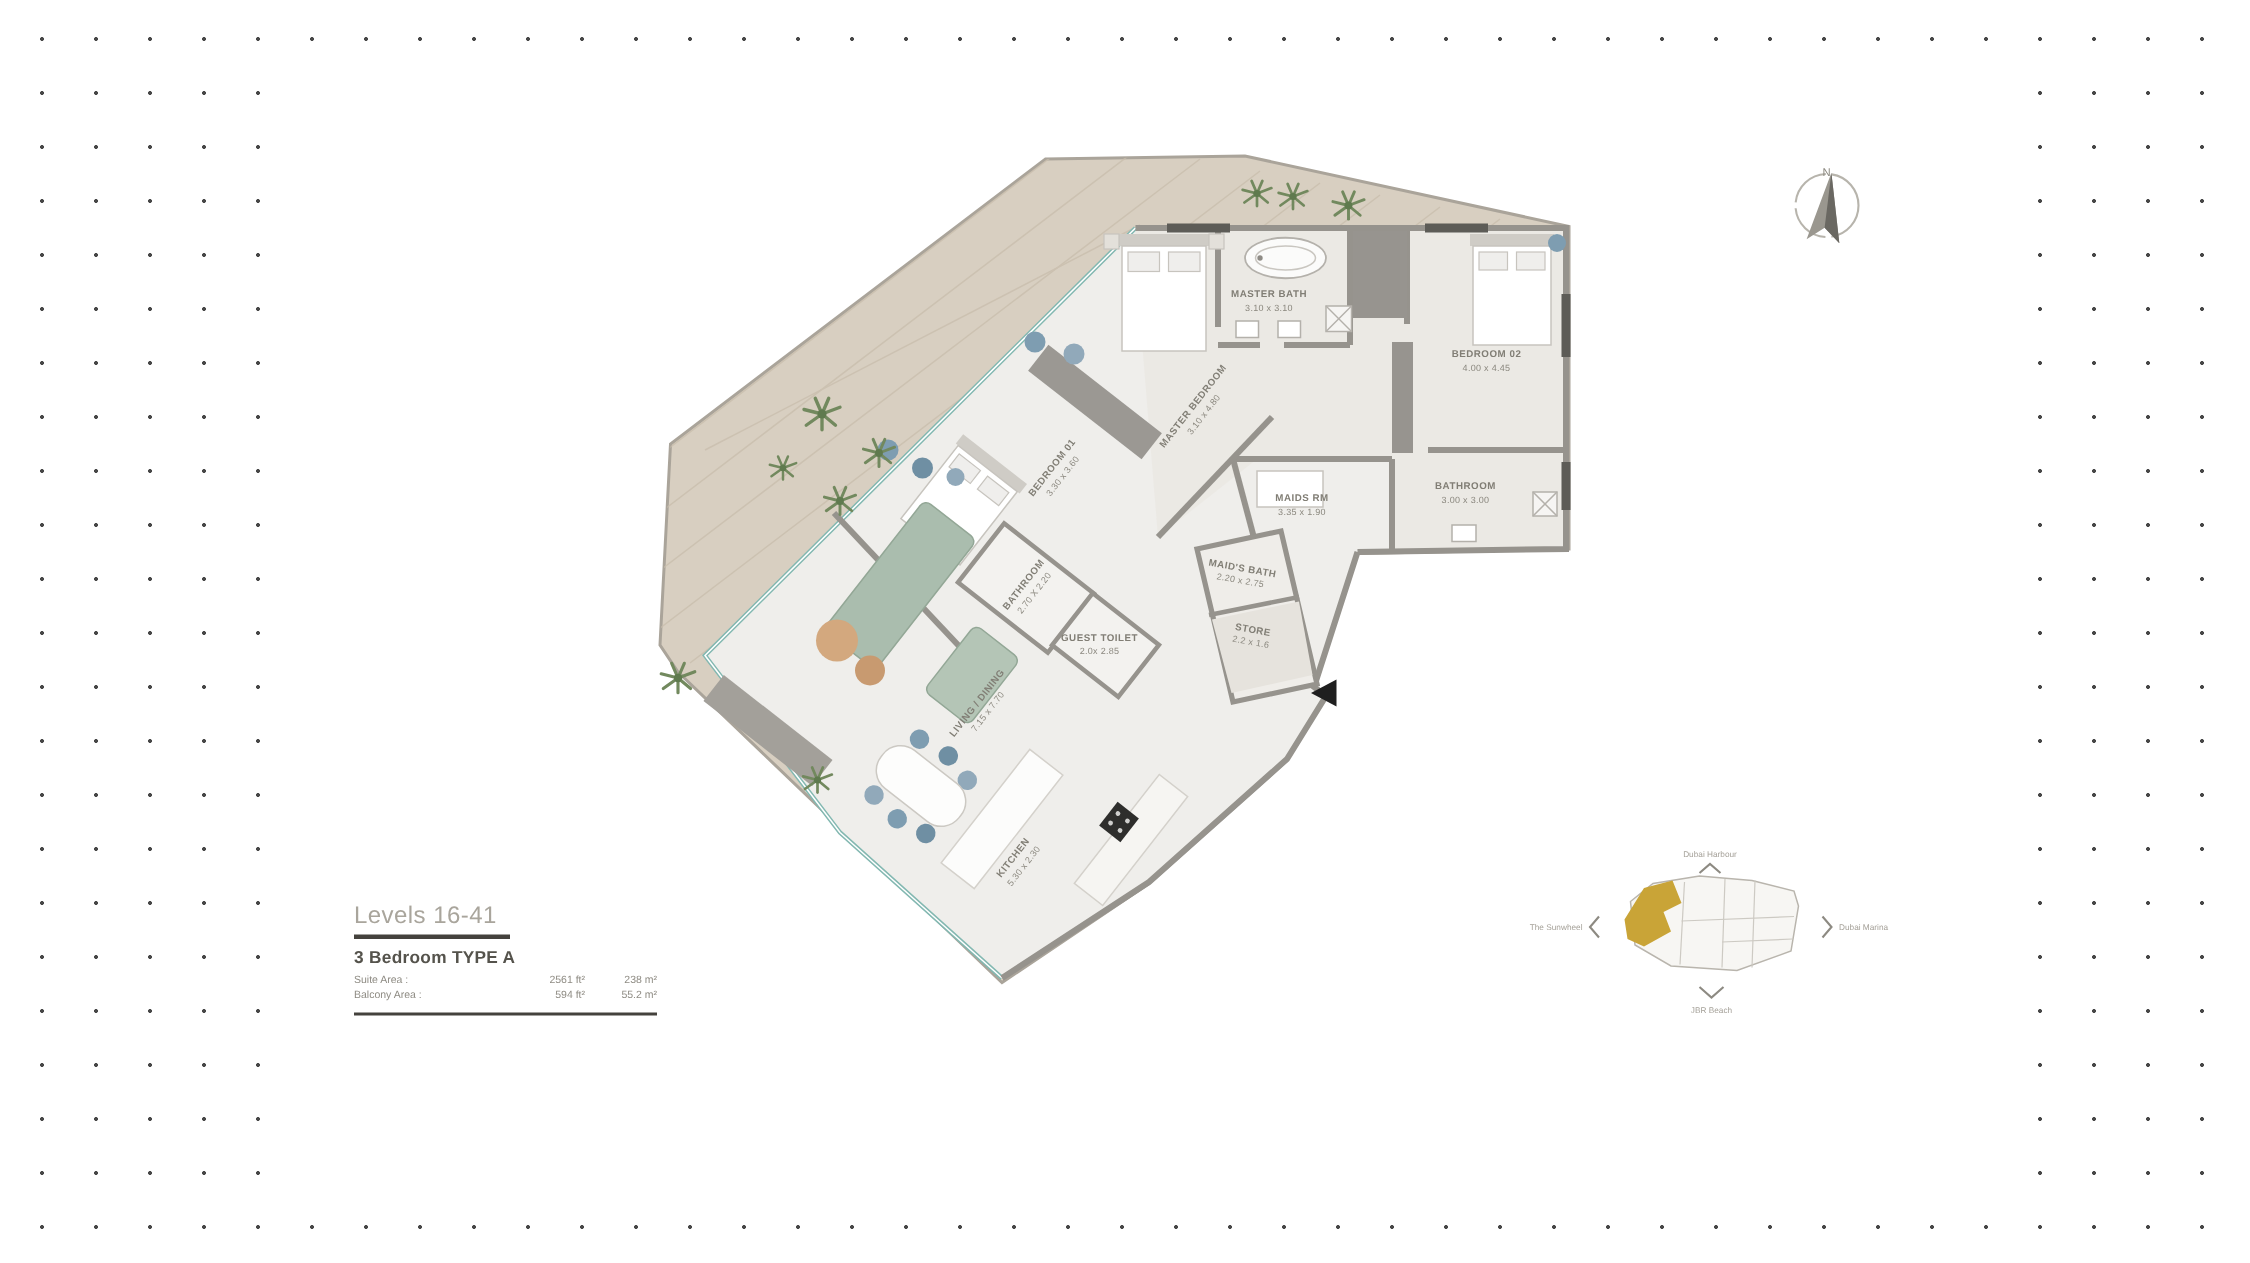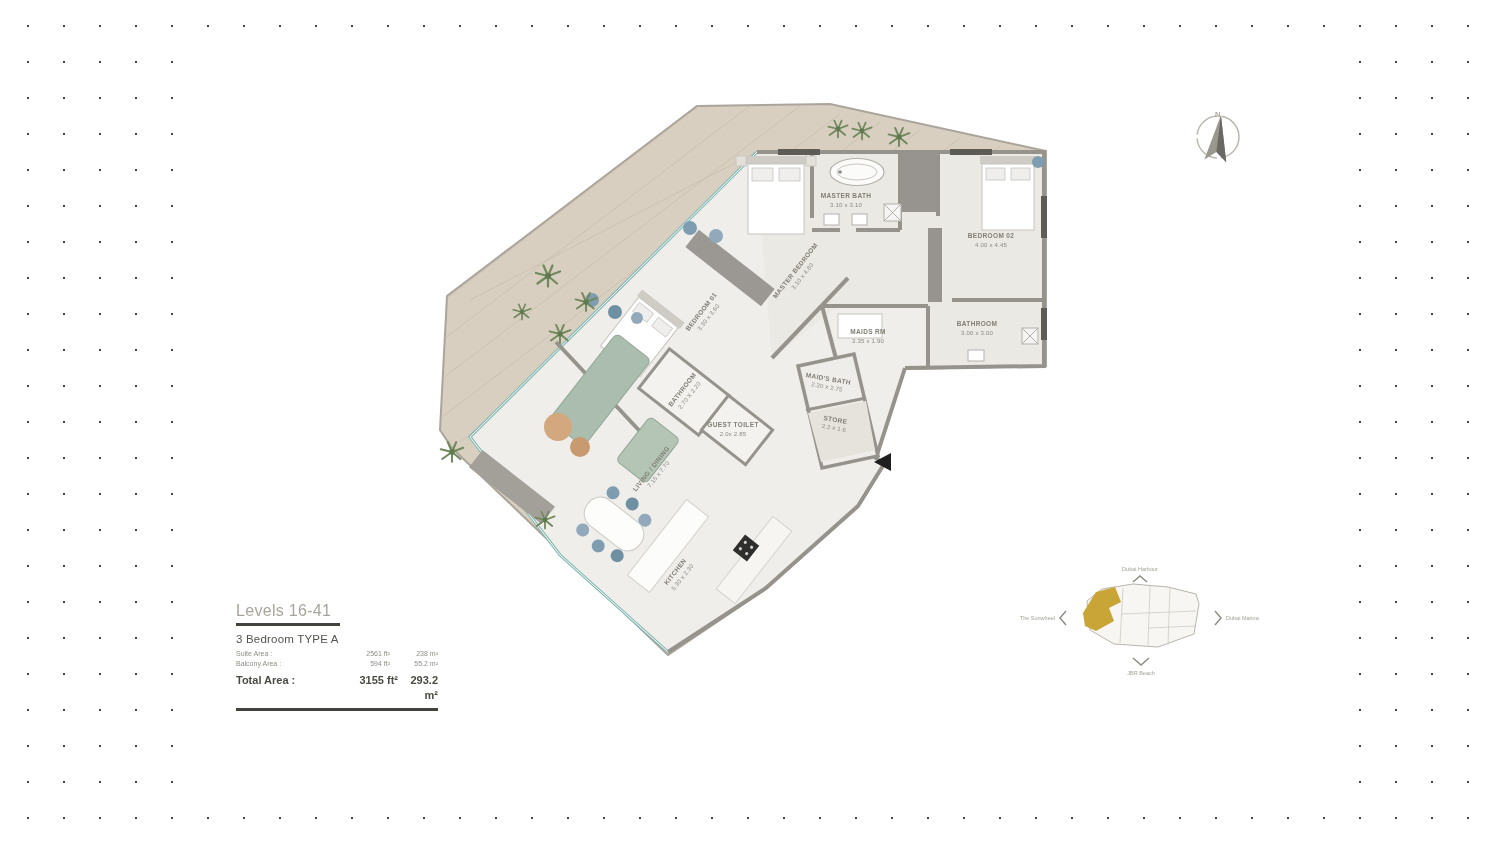--- a/index.html
+++ b/index.html
@@ -18,21 +18,21 @@
   svg{position:absolute;left:0;top:0;}
   
   .rname{font-size:6.5px;font-weight:bold;fill:#817e75;letter-spacing:.35px;text-anchor:middle;}
   .rdims{font-size:6px;fill:#8b887f;letter-spacing:.2px;text-anchor:middle;}
   .kplabel{font-size:5.5px;fill:#a5a199;}
   .ntext{font-size:7.5px;fill:#8b887f;text-anchor:middle;letter-spacing:.5px;}
   
   .info-panel{position:absolute;left:236px;top:602px;width:202px;}
   .levels{font-size:16px;color:#a9a59c;letter-spacing:.3px;padding-bottom:3px;}
   .levels-rule{width:104px;height:2.5px;background:#44423d;margin-bottom:7px;}
-  .unit-type{font-size:11.5px;font-weight:normal;color:#55534c;margin-bottom:4px;letter-spacing:.2px;}
+  .unit-type{font-size:11.5px;font-weight:bold;color:#55534c;margin-bottom:4px;letter-spacing:.2px;}
   .arow{display:flex;align-items:baseline;font-size:7px;color:#8f8c84;line-height:1.5;}
   .arow .lbl{width:72px;}
   .arow .ft{width:82px;text-align:right;}
   .arow .m{flex:1;text-align:right;}
   .total{display:flex;align-items:baseline;font-size:11px;font-weight:bold;color:#4c4a44;margin-top:3px;line-height:1.4;}
   .total .lbl{width:72px;}
   .total .ft{width:90px;text-align:right;}
   .total .m{flex:1;text-align:right;}
   .bottom-rule{width:202px;height:2.5px;background:#44423d;margin-top:5px;}
 </style>
@@ -336,19 +336,14 @@
   <div class="arow">
     <span class="lbl">Suite Area :</span>
     <span class="ft">2561 ft²</span>
     <span class="m">238 m²</span>
   </div>
   <div class="arow">
     <span class="lbl">Balcony Area :</span>
     <span class="ft">594 ft²</span>
     <span class="m">55.2 m²</span>
   </div>
-  <div class="total">
-    <span class="lbl">Total Area :</span>
-    <span class="ft">3155 ft²</span>
-    <span class="m">293.2 m²</span>
-  </div>
   <div class="bottom-rule"></div>
 </div>
 
 </body></html>

